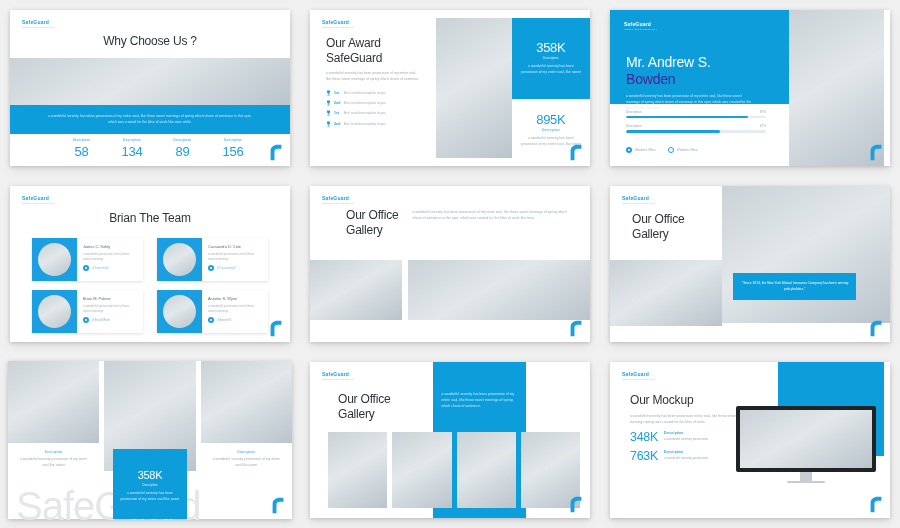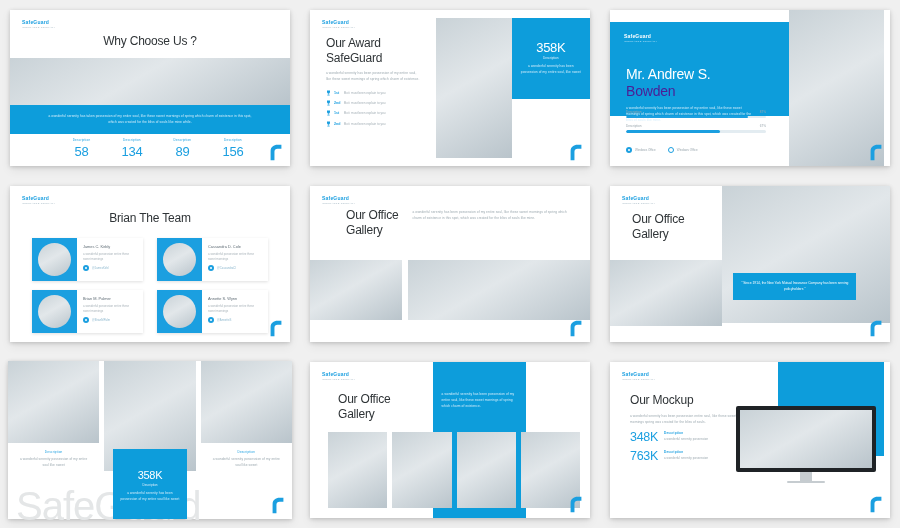--- a/index.html
+++ b/index.html
@@ -55,21 +55,21 @@
   .s2-left{position:absolute;left:0;top:0;width:45%;height:100%;padding:26px 0 0 16px;box-sizing:border-box;}
   .s2-img{position:absolute;left:45%;top:8px;width:27%;bottom:8px;}
   .s2-r1{position:absolute;left:72%;top:8px;right:0;height:52%;display:flex;flex-direction:column;align-items:center;justify-content:center;text-align:center;box-sizing:border-box;padding:0 8px;}
   .s2-r2{position:absolute;left:72%;top:60%;right:0;bottom:8px;display:flex;flex-direction:column;align-items:center;justify-content:center;text-align:center;box-sizing:border-box;padding:0 8px;}
   .big-k{font-size:13px;letter-spacing:-.3px;line-height:1;}
   .awards{margin-top:7px;}
   .award{display:flex;align-items:center;gap:3px;margin-bottom:4.2px;}
   .award .rk{font-size:3.6px;color:#1b9fe0;font-weight:700;width:7px;}
   .award .tx{font-size:3.1px;color:#a3aeb5;}
   
-  .s3-panel{position:absolute;left:0;top:12px;width:68%;height:60%;padding:26px 0 0 16px;box-sizing:border-box;}
+  .s3-panel{position:absolute;left:0;top:0;width:68%;height:60%;padding:26px 0 0 16px;box-sizing:border-box;}
   .s3-person{position:absolute;right:2%;top:0;width:34%;height:100%;}
   .s3-bars{position:absolute;left:16px;top:64%;width:50%;}
   .barrow{margin-bottom:6px;}
   .barhead{display:flex;justify-content:space-between;font-size:3.1px;color:#9aa7ae;margin-bottom:2px;}
   .bartrack{height:2.6px;background:#e3ecf1;border-radius:2px;overflow:hidden;}
   .barfill{height:100%;background:#1b9fe0;border-radius:2px;}
   .s3-legend{position:absolute;left:16px;top:88%;display:flex;gap:12px;align-items:center;}
   .lg-item{display:flex;align-items:center;gap:3px;}
   .dot{width:6px;height:6px;border-radius:50%;background:#1b9fe0;display:flex;align-items:center;justify-content:center;}
   .dot i{width:2px;height:2px;background:#fff;border-radius:50%;display:block;}
@@ -211,20 +211,25 @@
             <span class="rk">2nd</span>
             <span class="tx">But i must been explain to you</span>
           </div>
         </div>
       </div>
       <div class="s2-img ph"></div>
       <div class="s2-r1 blue">
         <div class="big-k" style="color:#fff">358K</div>
         <div style="font-size:3.1px;color:#dbeffb;margin-top:2px;">Description</div>
         <p class="body-sm onblue" style="margin:4px 0 0;">a wonderful serenity has been possession of my entire soul, like sweet</p>
+      </div>
+      <div class="s2-r2">
+        <div class="big-k" style="color:#1b9fe0">895K</div>
+        <div class="lbl" style="margin-top:2px;">Description</div>
+        <p class="body-sm" style="margin:4px 0 0;">a wonderful serenity has been possession of my entire soul, like sweet</p>
       </div>
       <svg class="cornermark" viewBox="0 0 20 22">
           <path d="M3 21 L3 9 C3 4 7 1 12 1 L17 1 L17 6 L12 6 C9.5 6 8 7.5 8 10 L8 21 Z" fill="#1b9fe0"></path>
         </svg>
     </div>
   </div>
 
   <div class="cell">
     <div class="slide">
       <div class="s3-panel blue">

